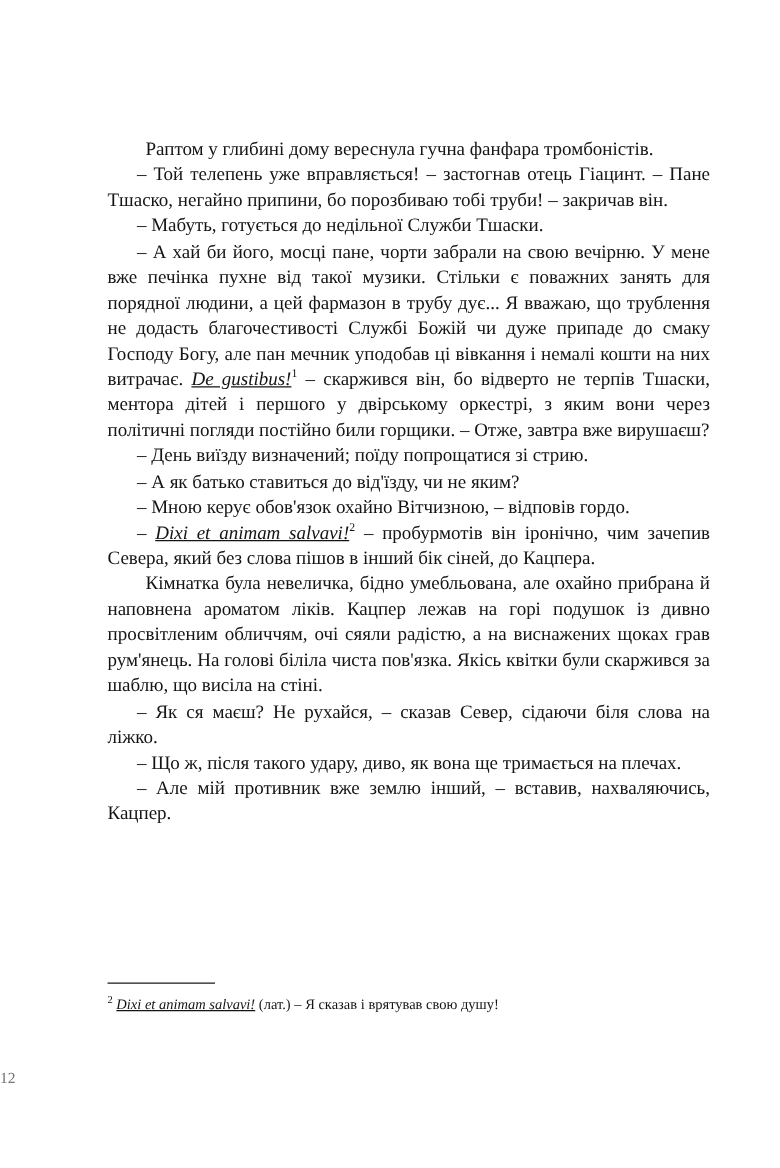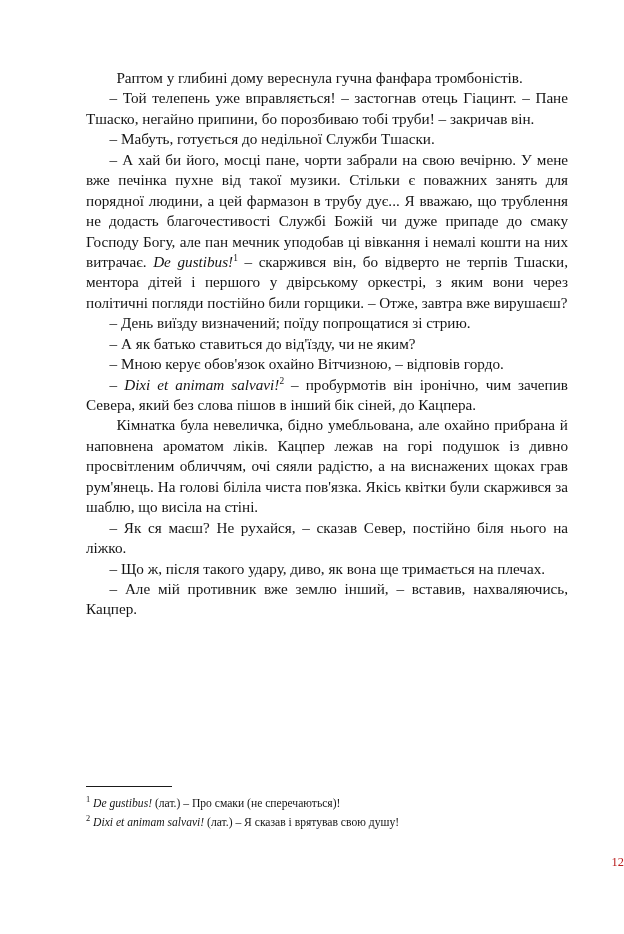--- a/index.html
+++ b/index.html
@@ -12,38 +12,39 @@
     background: #ffffff;
     font-family: "Liberation Serif", serif;
     color: #141414;
     overflow: hidden;
   }
   .page {
     position: relative;
     width: 624px;
     height: 934px;
     box-sizing: border-box;
-    padding: 68px 56px 0 86px;
+    padding: 110px 56px 0 86px;
   }
   .body-text {
     font-size: 15.2px;
     line-height: 1.345;
     text-align: justify;
     text-justify: inter-word;
     hyphens: manual;
   }
   .para {
     margin: 0;
     text-indent: 2.0em;
   }
   .para.dash {
     text-indent: 1.55em;
   }
   .it {
     font-style: italic;
+    text-decoration: underline;
   }
   sup.fn {
     font-size: 0.62em;
     vertical-align: super;
     line-height: 0;
     font-style: normal;
   }
   .footnotes {
     position: absolute;
     left: 86px;
@@ -65,48 +66,47 @@
   .fn-line sup {
     font-size: 0.72em;
     vertical-align: super;
     line-height: 0;
   }
   .folio {
     position: absolute;
     left: 0;
     right: 0;
     top: 855px;
-    text-align: right;
+    text-align: left;
     font-size: 12.4px;
-    color: #b91c1c;
+    color: #737373;
   }
 </style>
 </head>
 <body>
 
 <div class="page">
 
   <div class="body-text" id="body-host">
       <p class="para">Раптом у глибині дому вереснула гучна фанфара тромбоністів.</p>
       <p class="para dash">– Той телепень уже вправляється! – застогнав отець Гіацинт. – Пане Тшаско, негайно припини, бо порозбиваю тобі труби! – закричав він.</p>
       <p class="para dash">– Мабуть, готується до недільної Служби Тшаски.</p>
       <p class="para dash">– А хай би його, мосці пане, чорти забрали на свою вечірню. У мене вже печінка пухне від такої музики. Стільки є поважних занять для порядної людини, а цей фармазон в трубу дує... Я вважаю, що трублення не додасть благочестивості Службі Божій чи дуже припаде до смаку Господу Богу, але пан мечник уподобав ці вівкання і немалі кошти на них витрачає. <span class="it">De gustibus!</span><sup class="fn">1</sup> – скаржився він, бо відверто не терпів Тшаски, ментора дітей і першого у двірському оркестрі, з яким вони через політичні погляди постійно били горщики. – Отже, завтра вже вирушаєш?</p>
       <p class="para dash">– День виїзду визначений; поїду попрощатися зі стрию.</p>
       <p class="para dash">– А як батько ставиться до від'їзду, чи не яким?</p>
       <p class="para dash">– Мною керує обов'язок охайно Вітчизною, – відповів гордо.</p>
       <p class="para dash">– <span class="it">Dixi et animam salvavi!</span><sup class="fn">2</sup> – пробурмотів він іронічно, чим зачепив Севера, який без слова пішов в інший бік сіней, до Кацпера.</p>
       <p class="para">Кімнатка була невеличка, бідно умебльована, але охайно прибрана й наповнена ароматом ліків. Кацпер лежав на горі подушок із дивно просвітленим обличчям, очі сяяли радістю, а на виснажених щоках грав рум'янець. На голові біліла чиста пов'язка. Якісь квітки були скаржився за шаблю, що висіла на стіні.</p>
-      <p class="para dash">– Як ся маєш? Не рухайся, – сказав Север, постійно біля нього на ліжко.</p>
+      <p class="para dash">– Як ся маєш? Не рухайся, – сказав Север, сідаючи біля слова на ліжко.</p>
       <p class="para dash">– Що ж, після такого удару, диво, як вона ще тримається на плечах.</p>
       <p class="para dash">– Але мій противник вже землю інший, – вставив, нахваляючись, Кацпер.</p>
     </div>
 
   <div class="footnotes">
     <div class="fn-rule"></div>
     <div id="footnote-host">
-        <p class="fn-line"><sup>1</sup> <span class="it">De gustibus!</span> (лат.) – Про смаки (не сперечаються)!</p>
         <p class="fn-line"><sup>2</sup> <span class="it">Dixi et animam salvavi!</span> (лат.) – Я сказав і врятував свою душу!</p>
       </div>
   </div>
 
   <div class="folio">12</div>
 
 </div>
 
 </body></html>

